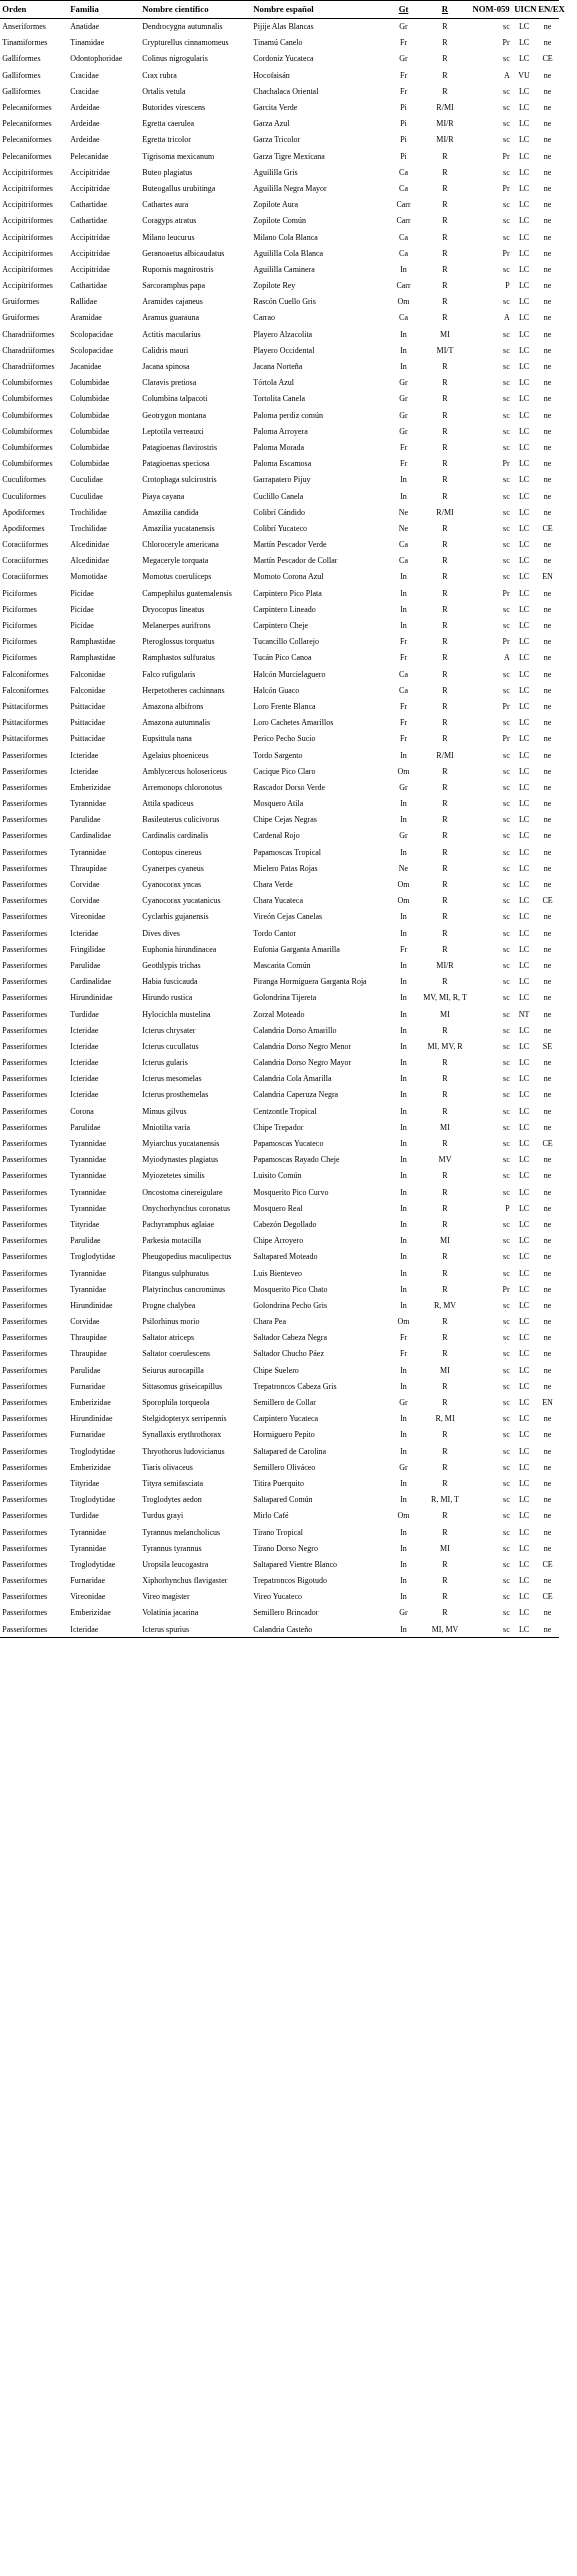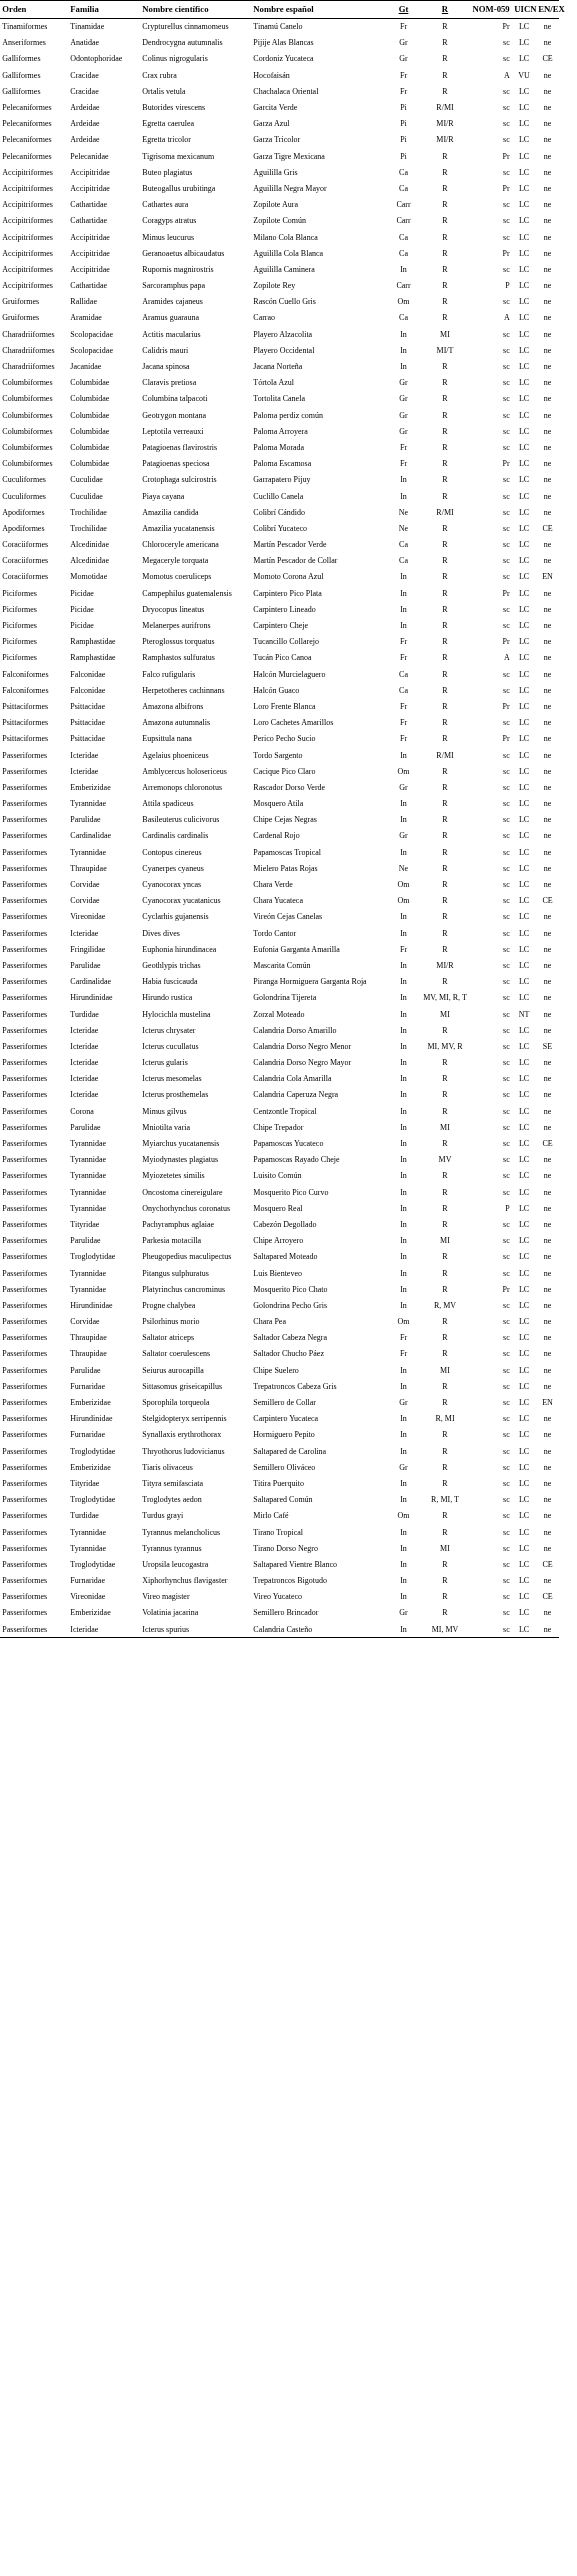--- a/index.html
+++ b/index.html
@@ -78,38 +78,38 @@
       <th class="col-espanol">Nombre español</th>
       <th class="col-gt">Gt</th>
       <th class="col-r">R</th>
       <th class="col-nom">NOM-059</th>
       <th class="col-uicn">UICN</th>
       <th class="col-enex">EN/EX</th>
     </tr>
   </thead>
   <tbody id="table-body">
       <tr>
-        <td class="col-orden">Tinamiformes</td>
-        <td class="col-familia">Tinamidae</td>
-        <td class="col-cientifico">Crypturellus cinnamomeus</td>
-        <td class="col-espanol">Tinamú Canelo</td>
-        <td class="col-gt">Fr</td>
-        <td class="col-r">R</td>
-        <td class="col-nom">Pr</td>
-        <td class="col-uicn">LC</td>
-        <td class="col-enex">ne</td>
-      </tr>
-      <tr>
         <td class="col-orden">Anseriformes</td>
         <td class="col-familia">Anatidae</td>
         <td class="col-cientifico">Dendrocygna autumnalis</td>
         <td class="col-espanol">Pijije Alas Blancas</td>
         <td class="col-gt">Gr</td>
         <td class="col-r">R</td>
         <td class="col-nom">sc</td>
+        <td class="col-uicn">LC</td>
+        <td class="col-enex">ne</td>
+      </tr>
+      <tr>
+        <td class="col-orden">Tinamiformes</td>
+        <td class="col-familia">Tinamidae</td>
+        <td class="col-cientifico">Crypturellus cinnamomeus</td>
+        <td class="col-espanol">Tinamú Canelo</td>
+        <td class="col-gt">Fr</td>
+        <td class="col-r">R</td>
+        <td class="col-nom">Pr</td>
         <td class="col-uicn">LC</td>
         <td class="col-enex">ne</td>
       </tr>
       <tr>
         <td class="col-orden">Galliformes</td>
         <td class="col-familia">Odontophoridae</td>
         <td class="col-cientifico">Colinus nigrogularis</td>
         <td class="col-espanol">Cordoniz Yucateca</td>
         <td class="col-gt">Gr</td>
         <td class="col-r">R</td>
@@ -223,21 +223,21 @@
         <td class="col-espanol">Zopilote Común</td>
         <td class="col-gt">Carr</td>
         <td class="col-r">R</td>
         <td class="col-nom">sc</td>
         <td class="col-uicn">LC</td>
         <td class="col-enex">ne</td>
       </tr>
       <tr>
         <td class="col-orden">Accipitriformes</td>
         <td class="col-familia">Accipitridae</td>
-        <td class="col-cientifico">Mimus leucurus</td>
+        <td class="col-cientifico">Milano leucurus</td>
         <td class="col-espanol">Milano Cola Blanca</td>
         <td class="col-gt">Ca</td>
         <td class="col-r">R</td>
         <td class="col-nom">sc</td>
         <td class="col-uicn">LC</td>
         <td class="col-enex">ne</td>
       </tr>
       <tr>
         <td class="col-orden">Accipitriformes</td>
         <td class="col-familia">Accipitridae</td>

